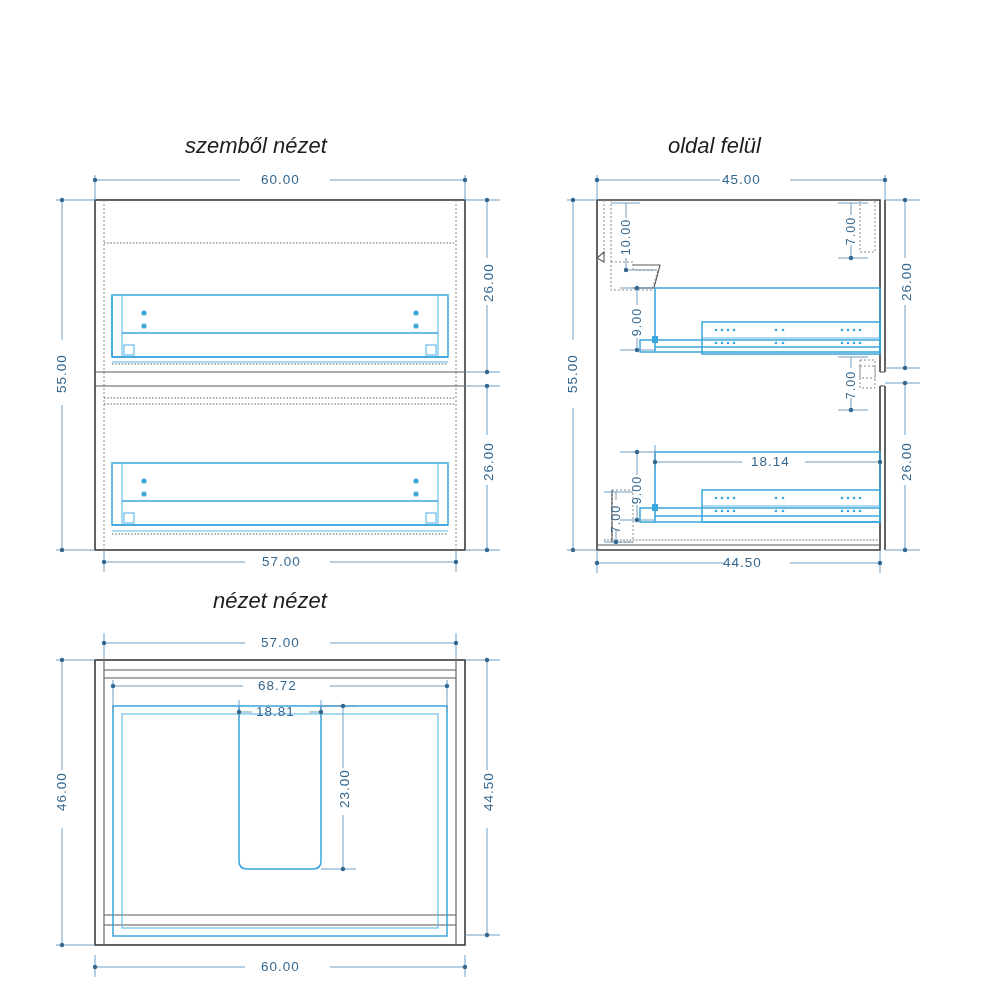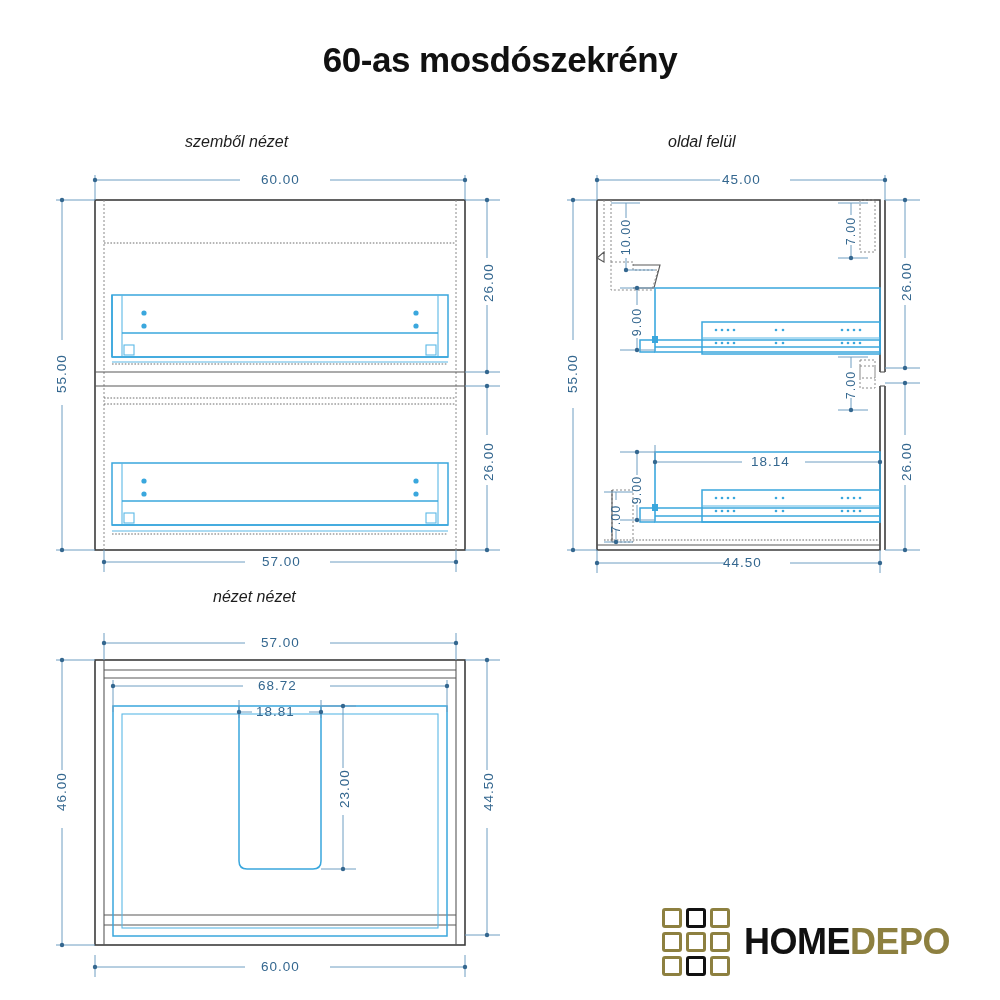--- a/index.html
+++ b/index.html
@@ -3,21 +3,21 @@
 <meta charset="utf-8">
 <style>
   html,body{margin:0;padding:0;background:#ffffff;}
   body{width:1000px;height:1000px;position:relative;overflow:hidden;
        font-family:"Liberation Sans", sans-serif;color:#1a1a1a;}
   .stage{position:absolute;inset:0;}
 
   
   .title{position:absolute;left:0;right:0;top:40px;text-align:center;
          font-size:35px;font-weight:bold;letter-spacing:-0.5px;color:#111;}
-  .viewlabel{position:absolute;font-style:italic;font-size:16px;color:#1d1d1d;
+  .viewlabel{position:absolute;font-style:italic;font-size:22px;color:#1d1d1d;
              white-space:nowrap;}
 
   
   .dim{position:absolute;font-size:13.5px;color:#34678f;letter-spacing:1px;
        white-space:nowrap;font-family:"Liberation Sans", sans-serif;}
   .dim.small{font-size:12.5px;}
   .rot{transform-origin:50% 50%;}
   .rot90{transform:rotate(-90deg);}
 
   
@@ -41,21 +41,20 @@
   .sq.dark{border-color:#111111;}
   .logo-text{font-size:36px;font-weight:600;letter-spacing:-0.5px;line-height:1;}
   .lt-home{color:#111;}
   .lt-depo{color:#8d8040;}
 </style>
 </head>
 <body>
 
 <div class="stage">
 
-  <div class="title">60-as mosdószekrény</div>
 
   <div class="viewlabel" style="left:185px;top:133px;">szemből nézet</div>
   <div class="viewlabel" style="left:668px;top:133px;">oldal felül</div>
   <div class="viewlabel" style="left:213px;top:588px;">nézet nézet</div>
 
   <svg width="1000" height="1000">
 
     <rect class="blk" x="95" y="200" width="370" height="350"></rect>
 
     <line class="hid" x1="104" y1="200" x2="104" y2="550"></line>
@@ -459,30 +458,14 @@
   </svg>
 
   <div class="dim" style="left:261px;top:635px;">57.00</div>
   <div class="dim" style="left:258px;top:678px;">68.72</div>
   <div class="dim" style="left:256px;top:704px;">18.81</div>
   <div class="dim rot rot90" style="left:319px;top:781px;width:50px;text-align:center;">23.00</div>
   <div class="dim rot rot90" style="left:36px;top:784px;width:50px;text-align:center;">46.00</div>
   <div class="dim rot rot90" style="left:463px;top:784px;width:50px;text-align:center;">44.50</div>
   <div class="dim" style="left:261px;top:959px;">60.00</div>
 
-  <div class="logo" style="left:662px;top:908px;">
-    <div class="logo-grid">
-      <div class="sq"></div>
-      <div class="sq dark"></div>
-      <div class="sq"></div>
-      <div class="sq"></div>
-      <div class="sq"></div>
-      <div class="sq"></div>
-      <div class="sq"></div>
-      <div class="sq dark"></div>
-      <div class="sq"></div>
-    </div>
-    <div class="logo-text">
-      <span class="lt-home">HOME</span><span class="lt-depo">DEPO</span>
-    </div>
-  </div>
 
 </div>
 
 </body></html>

